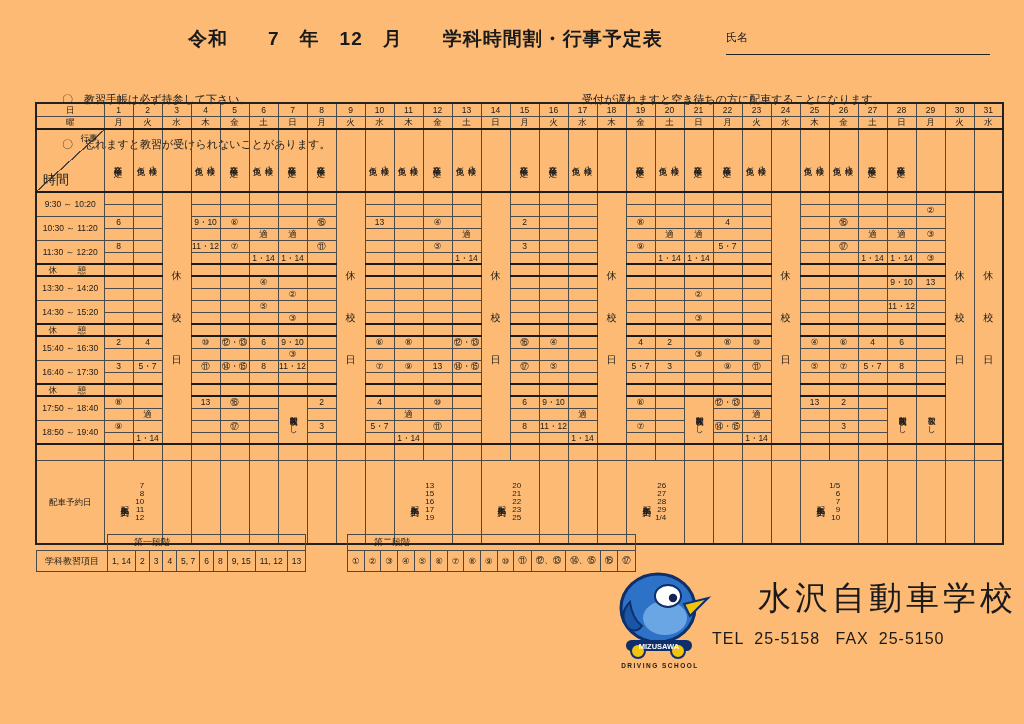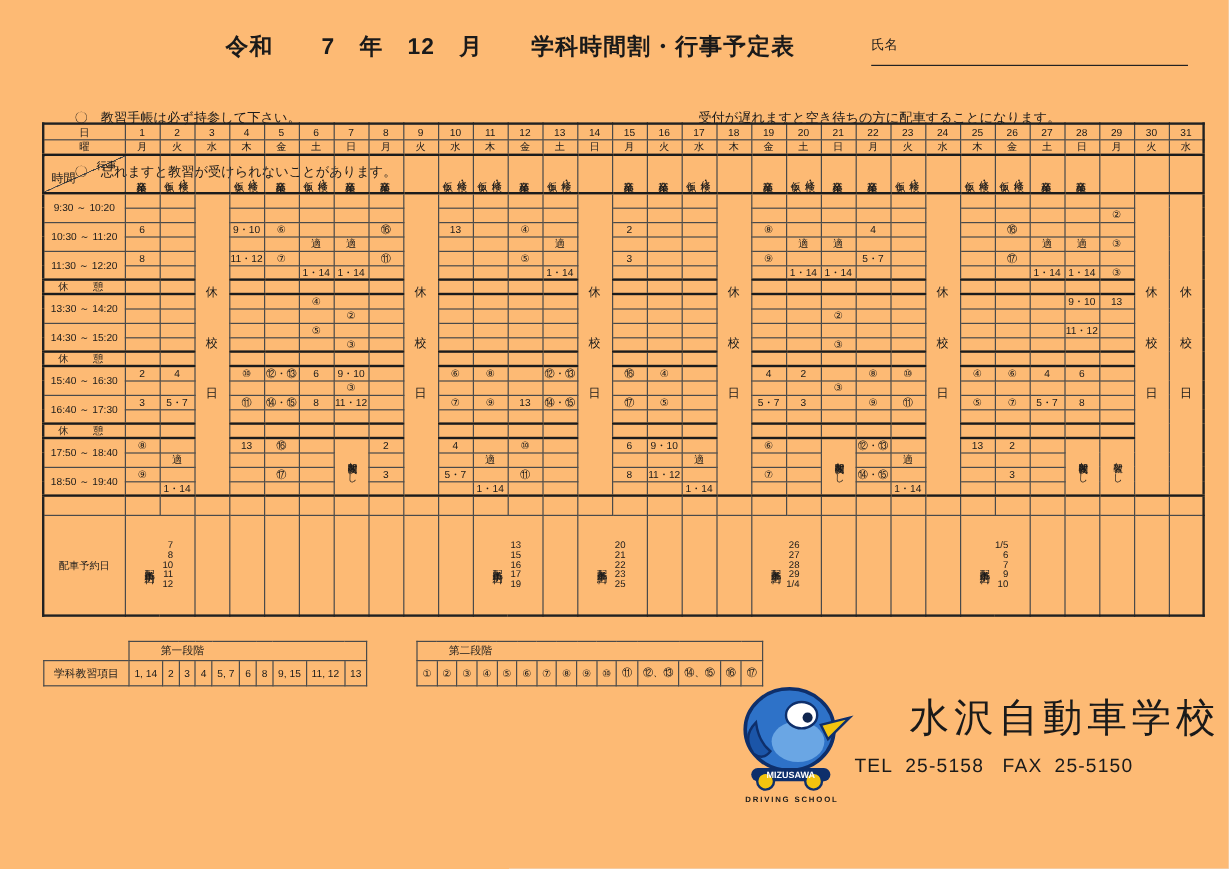--- a/index.html
+++ b/index.html
@@ -11,33 +11,33 @@
   #namef{position:absolute;left:726px;top:30px;width:264px;font-size:11px;border-bottom:1.5px solid #222;height:24px;}
   .note{position:absolute;font-size:11px;line-height:15px;white-space:pre;}
   #notesL{left:62px;top:62px;}
   #notesR{left:560px;top:62px;}
   
   #tblwrap{position:absolute;left:35px;top:102px;}
   table.sched{border-collapse:collapse;table-layout:fixed;border:2px solid #222;}
   table.sched td{border:1px solid #4a4a4a;padding:0;font-size:8.5px;text-align:center;
     vertical-align:middle;overflow:hidden;line-height:1;}
   tr.r-hd{height:13px;}
-  tr.r-event{height:32px;}
+  tr.r-event{height:63px;}
   tr.r-p{height:12px;}
   tr.r-br{height:12px;}
   tr.r-empty{height:16px;}
   tr.r-disp{height:84px;}
   tr.thickb td{border-bottom:2px solid #1c1c1c;}
   tr.thickt td{border-top:2px solid #1c1c1c;}
   td.cright{text-align:right;padding-right:4px;}
   td.tlabel{text-align:left;padding-left:5px;font-size:8.5px;}
   td.brlabel{text-align:center;letter-spacing:6px;font-size:9px;}
   td.diag{position:relative;background:linear-gradient(to bottom right,transparent 49.3%,#444 49.3%,#444 50.7%,transparent 50.7%);}
   td.diag .ev{position:absolute;top:4px;right:6px;font-size:8.5px;}
-  td.diag .tm{position:absolute;bottom:5px;left:6px;font-size:10px;margin-top:30px;}
+  td.diag .tm{position:absolute;bottom:5px;left:6px;font-size:13px;margin-top:30px;}
   .vevent{writing-mode:vertical-rl;text-orientation:upright;font-size:8.5px;line-height:12px;
     letter-spacing:1px;margin:1px auto 0 auto;}
   .vclosed{display:flex;flex-direction:column;align-items:center;justify-content:center;gap:32px;
     height:100%;font-size:10px;}
   .vnight{writing-mode:vertical-rl;text-orientation:upright;font-size:8px;line-height:1.05;margin:0 auto;}
   td.slot{font-size:8.5px;}
   .dblock{display:flex;height:100%;align-items:stretch;justify-content:center;gap:1px;}
   .dlabel{writing-mode:vertical-rl;text-orientation:upright;font-size:8.5px;letter-spacing:1px;align-self:center;}
   .dnums{display:flex;flex-direction:column;justify-content:space-evenly;font-size:8px;
     text-align:right;min-width:14px;padding-right:1px;}

